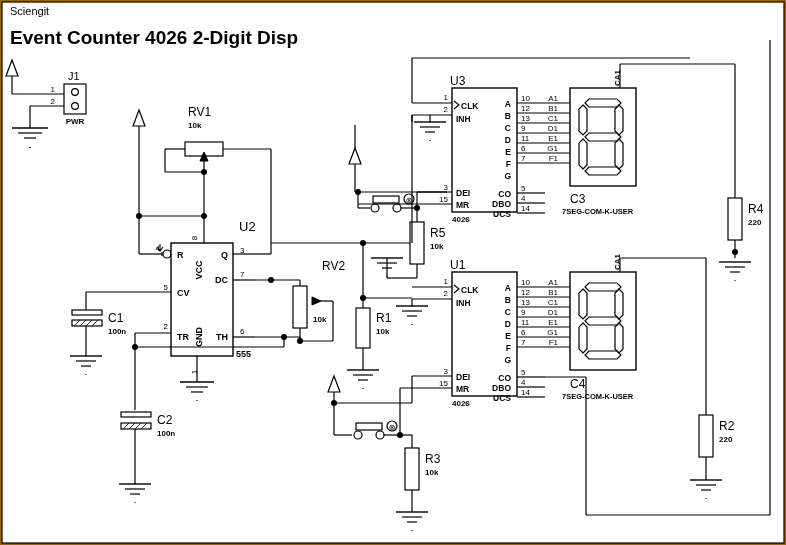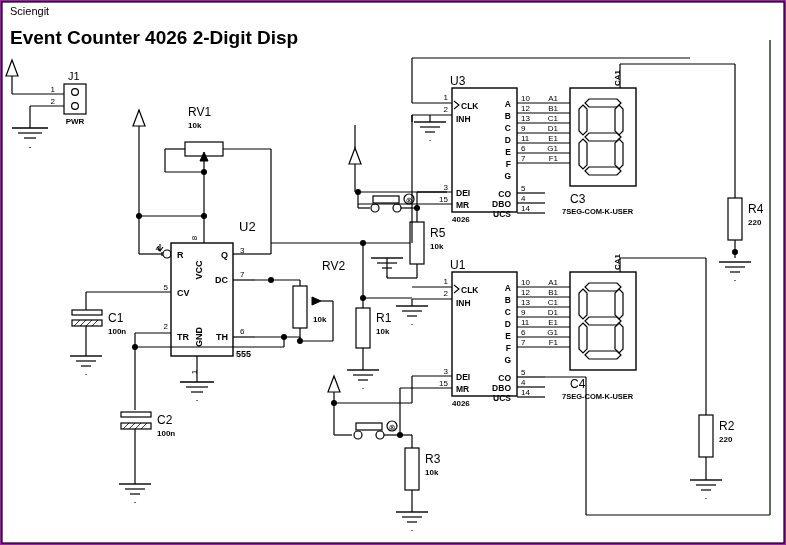--- a/index.html
+++ b/index.html
@@ -1,19 +1,19 @@
 <!DOCTYPE html>
 <html><head>
 <meta charset="utf-8">
 <title>Event Counter 4026 2-Digit Disp</title>
 <style>
   html,body{margin:0;padding:0;background:#fff;}
   body{width:786px;height:545px;overflow:hidden;
        font-family:"Liberation Sans",sans-serif;}
-  #sheet{position:relative;width:786px;height:545px;background:#a21caf;}
+  #sheet{position:relative;width:786px;height:545px;background:#a16207;}
   svg{display:block;}
   text{font-family:"Liberation Sans",sans-serif;fill:#000;}
 </style>
 </head>
 <body>
 
 <div id="sheet">
 <svg width="786" height="545" viewBox="0 0 786 545">
 
   <rect x="2" y="2" width="782" height="541" fill="#ffffff" stroke="#000000" stroke-width="1.2"></rect>

